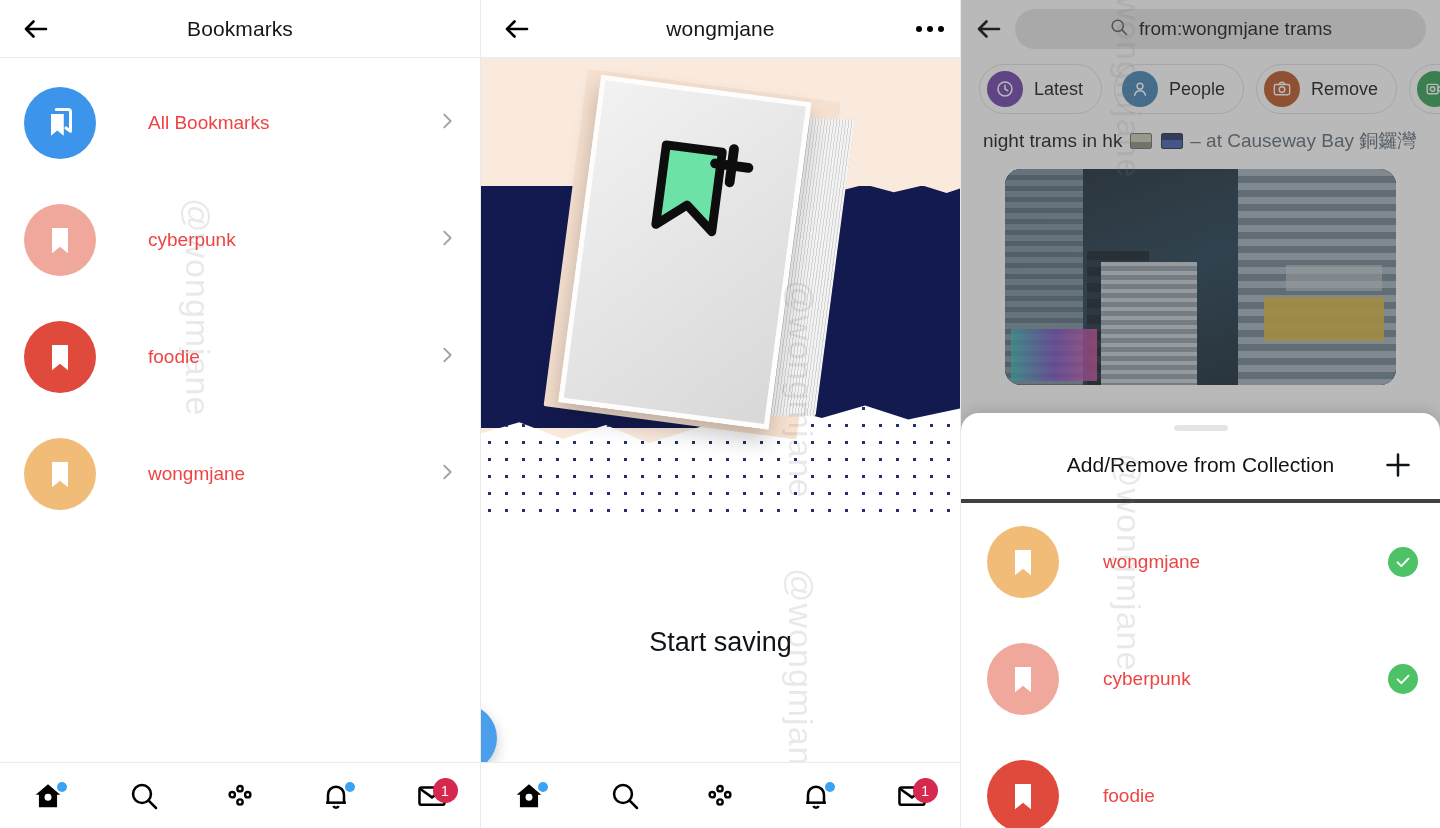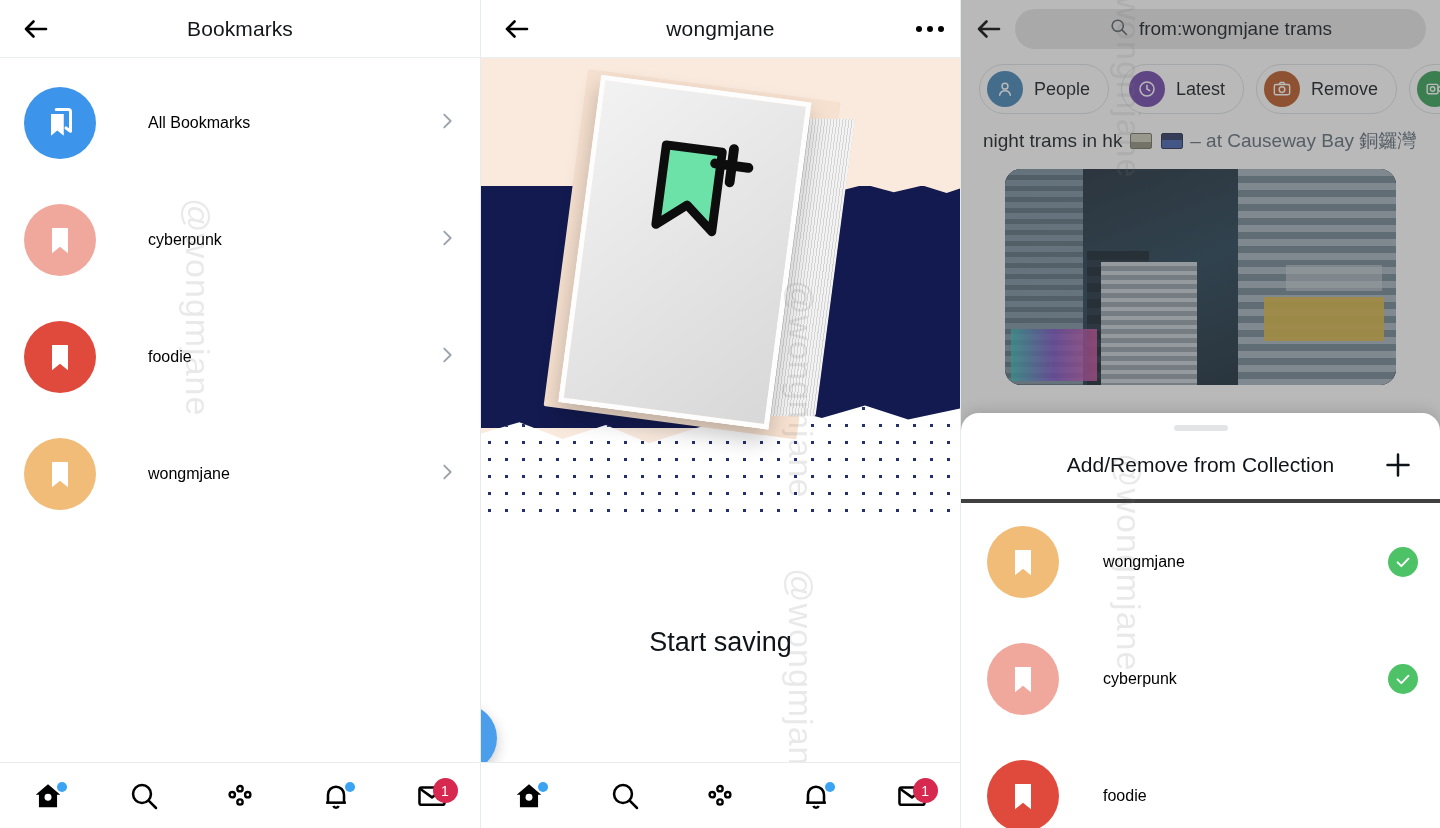--- a/index.html
+++ b/index.html
@@ -33,21 +33,21 @@
 
   
   .coll-list { padding-top:6px; }
   .coll-row {
     display:flex; align-items:center; height:117px; padding:0 22px 0 24px; cursor:pointer;
   }
   .avatar {
     width:72px; height:72px; border-radius:50%;
     display:flex; align-items:center; justify-content:center; flex:0 0 72px;
   }
-  .coll-label { margin-left:52px; font-size:16px; color:#000000;text-align:right; }
+  .coll-label { margin-left:52px; font-size:19px; color:#ef4444;text-align:right; }
   .chev { margin-left:auto; }
 
   
   .hero { position:relative; width:480px; height:465px; overflow:hidden; background:#faeade; }
   .hero .navy {
     position:absolute; left:0; right:0; top:128px; bottom:95px; background:#131a4f;
   }
   .hero .navy::before{
     content:""; position:absolute; left:0; right:0; top:-16px; height:26px;
     background:#faeade;
@@ -386,36 +386,36 @@
               <circle cx="10.5" cy="10.5" r="6.7" fill="none" stroke="#4d5a66" stroke-width="1.9"></circle>
               <path d="M15.5 15.5 21 21" stroke="#4d5a66" stroke-width="1.9" stroke-linecap="round"></path>
             </svg>
         </span>
         <span>from:wongmjane trams</span>
       </div>
     </div>
 
     <div class="chips">
       <div class="chip">
+        <span class="cicon" style="background:#6b3ea8">
+          <svg width="20" height="20" viewBox="0 0 24 24" fill="none" stroke="#fff" stroke-width="1.8">
+              <circle cx="12" cy="12" r="8.4"></circle>
+              <path d="M12 7.4V12l3.2 2" stroke-linecap="round"></path>
+            </svg>
+        </span>
+        <span>Latest</span>
+      </div>
+      <div class="chip">
         <span class="cicon" style="background:#3d81b5">
           <svg width="20" height="20" viewBox="0 0 24 24" fill="none" stroke="#fff" stroke-width="1.8">
               <circle cx="12" cy="8.6" r="3.5"></circle>
               <path d="M5.6 19.4c.7-3.6 3.3-5.4 6.4-5.4s5.7 1.8 6.4 5.4" stroke-linecap="round"></path>
             </svg>
         </span>
         <span>People</span>
-      </div>
-      <div class="chip">
-        <span class="cicon" style="background:#6b3ea8">
-          <svg width="20" height="20" viewBox="0 0 24 24" fill="none" stroke="#fff" stroke-width="1.8">
-              <circle cx="12" cy="12" r="8.4"></circle>
-              <path d="M12 7.4V12l3.2 2" stroke-linecap="round"></path>
-            </svg>
-        </span>
-        <span>Latest</span>
       </div>
       <div class="chip">
         <span class="cicon" style="background:#b8531f">
           <svg width="20" height="20" viewBox="0 0 24 24" fill="none" stroke="#fff" stroke-width="1.7">
               <rect x="2.8" y="6.6" width="18.4" height="12.2" rx="2"></rect>
               <circle cx="12" cy="12.7" r="3.4"></circle>
               <path d="M8.6 6.4 10 4.2h4l1.4 2.2"></path>
             </svg>
         </span>
         <span>Remove</span>

